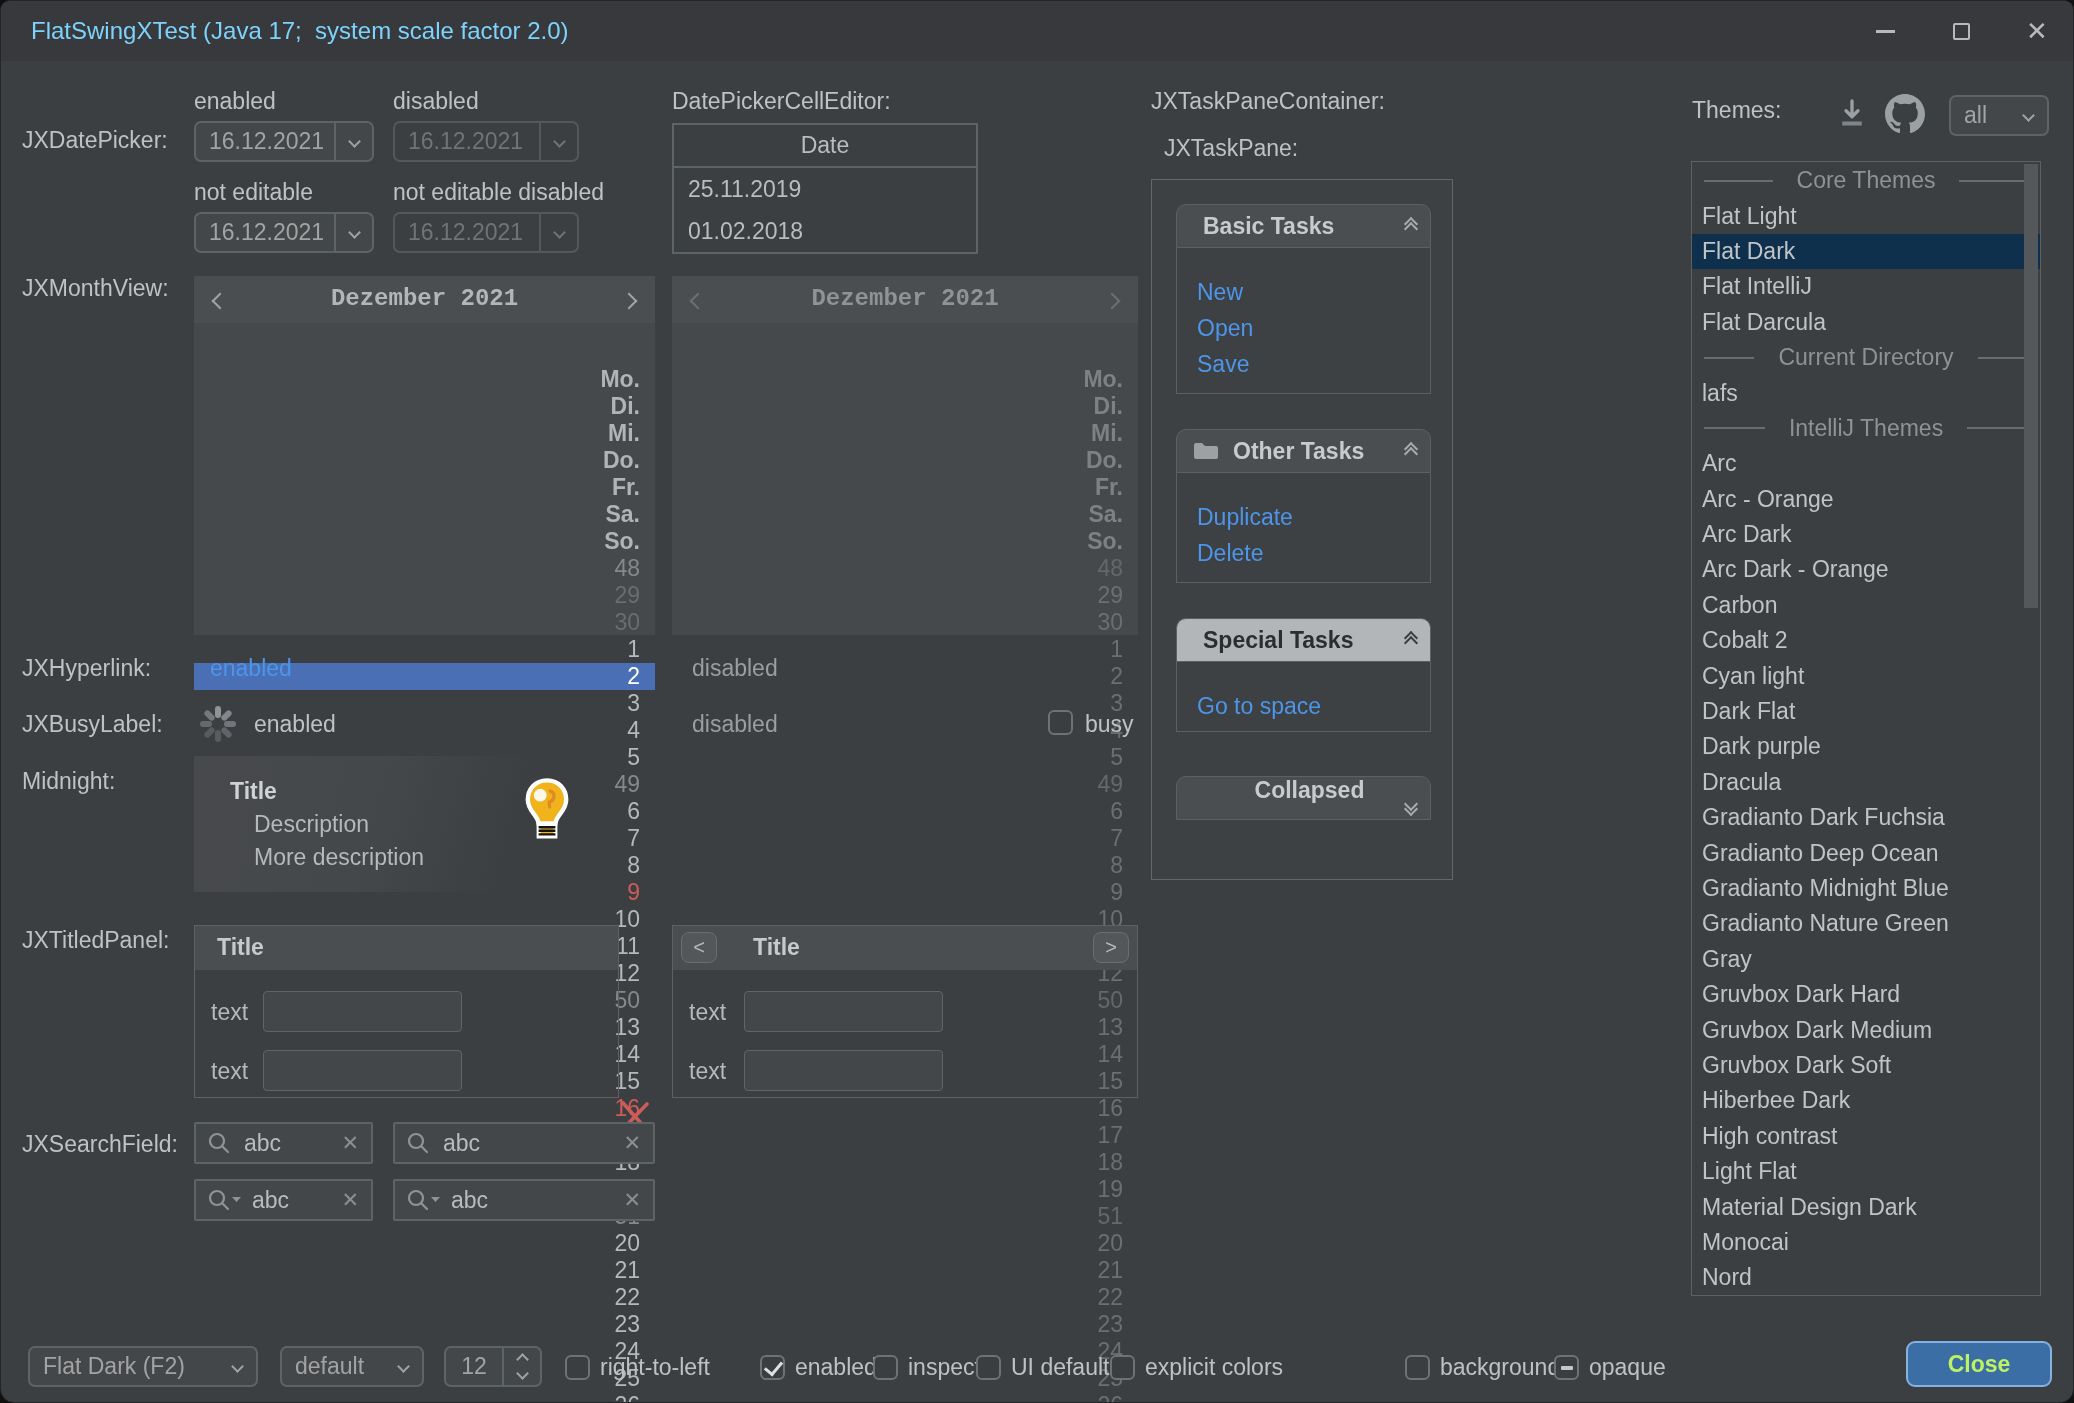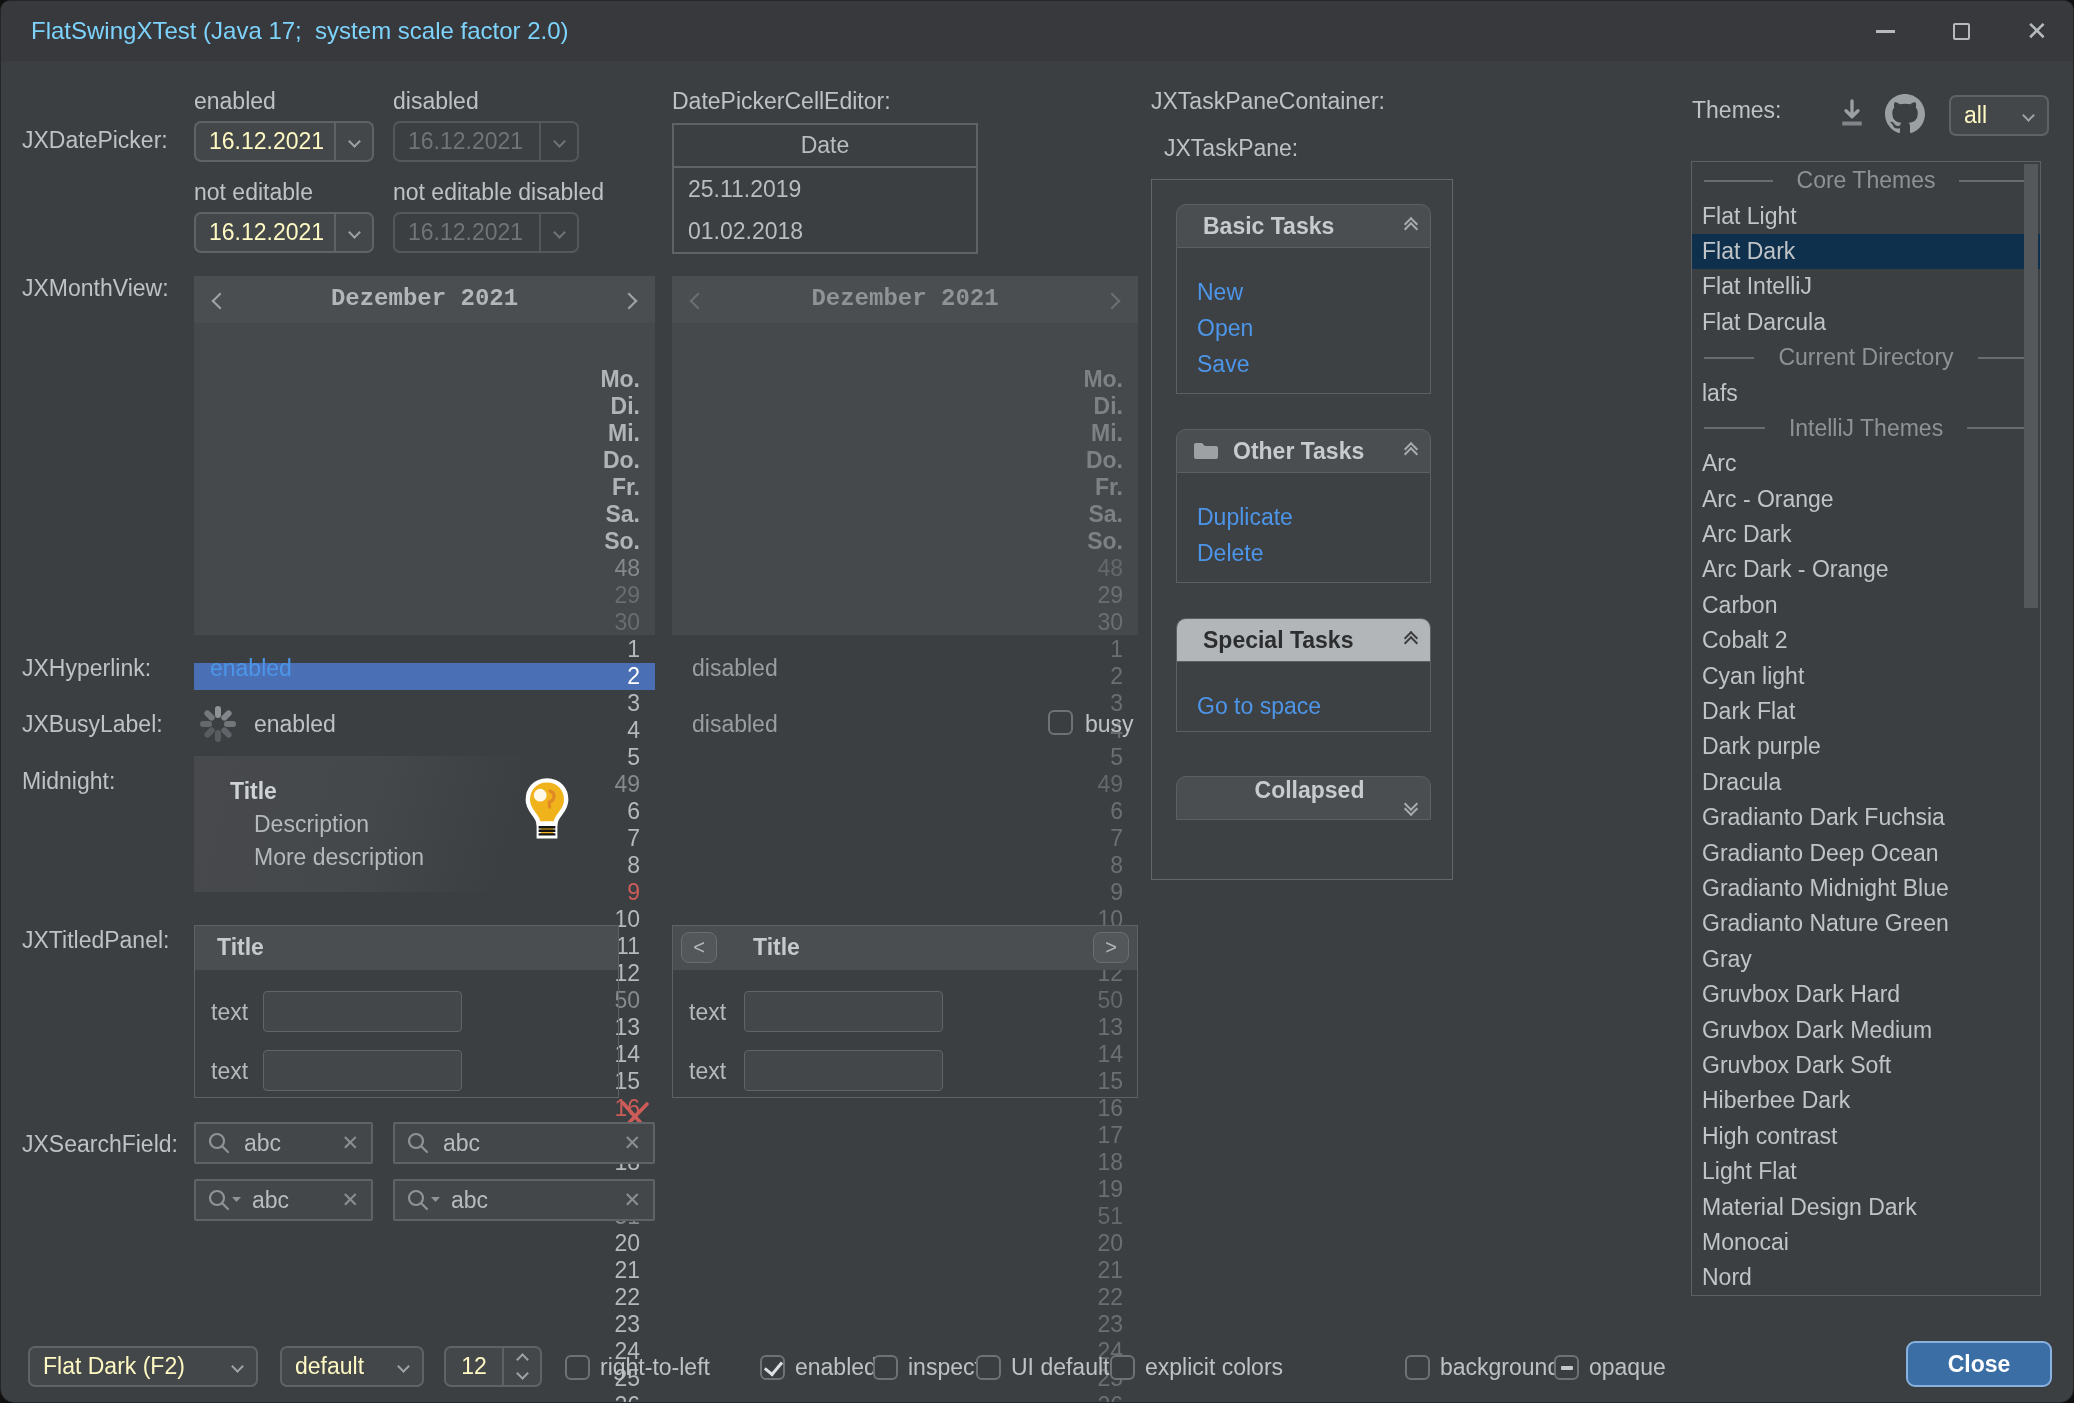--- a/index.html
+++ b/index.html
@@ -24,21 +24,21 @@
   .chv.down{transform:rotate(135deg);}
   .chv.up{transform:rotate(-45deg);}
   .chv.left{transform:rotate(-135deg);}
   .chv.right{transform:rotate(45deg);}
   .dchev i{display:block;width:10px;height:10px;border-top:2.6px solid currentColor;border-right:2.6px solid currentColor;margin:-5px 0;}
   .dchev.up i{transform:rotate(-45deg);}
   .dchev.down i{transform:rotate(135deg);}
 
   
   .combo{position:absolute;height:41px;background:#44474a;border:2px solid #5e6366;border-radius:7px;display:flex;align-items:center;color:#9fa3a6;}
-  .combo .val{flex:1;padding-left:13px;font-size:23px;color:#fef9c3;white-space:nowrap;overflow:hidden;}
+  .combo .val{flex:1;padding-left:13px;font-size:23px;color:#a3a3a3;white-space:nowrap;overflow:hidden;}
   .combo .arrow{width:38px;align-self:stretch;display:flex;align-items:center;justify-content:center;}
   .combo.editable .arrow{border-left:2px solid #5e6366;}
   .combo.disabled{background:transparent;border-color:#54585b;}
   .combo.disabled .val{color:#707477;}
   .combo.disabled .arrow{color:#707477;border-color:#54585b;}
   .arrow.spin{flex-direction:column;gap:5px;}
 
   
   .tbl{position:absolute;border:2px solid #5e6366;background:#3c3f42;}
   .tbl-h{height:43px;border-bottom:2px solid #5e6366;display:flex;align-items:center;justify-content:center;font-size:23px;color:#b9bdc0;}
@@ -100,21 +100,21 @@
 
   
   .tlist{position:absolute;left:1690px;top:160px;width:350px;height:1135px;border:1px solid #5d6164;background:#3c3f42;padding-top:1px;overflow:hidden;}
   .trow{height:35.4px;display:flex;align-items:center;padding-left:10px;font-size:23px;color:#c0c4c7;white-space:nowrap;}
   .trow.selected{background:#0e304d;}
   .tsep{height:35.4px;display:flex;align-items:center;gap:24px;padding:0 12px;color:#8e9295;font-size:23px;white-space:nowrap;}
   .tsep .ln{flex:1;height:2px;background:#686d70;}
   .vthumb{position:absolute;right:2px;top:2px;width:14px;height:444px;background:#54585b;}
 
   
-  .btn-close{position:absolute;left:1905px;top:1340px;width:146px;height:46px;background:#3a6ea5;border:2.6px solid #87b1de;border-radius:9px;color:#ffffff;font-size:23px;font-weight:700;display:flex;align-items:center;justify-content:center;}
+  .btn-close{position:absolute;left:1905px;top:1340px;width:146px;height:46px;background:#3a6ea5;border:2.6px solid #87b1de;border-radius:9px;color:#bef264;font-size:23px;font-weight:700;display:flex;align-items:center;justify-content:center;}
 </style>
 </head>
 <body>
 
 <div class="window">
 
   <div class="titlebar">
     <div class="win-title">FlatSwingXTest (Java 17;  system scale factor 2.0)</div>
     <div class="win-btns">
         <div class="winbtn">

